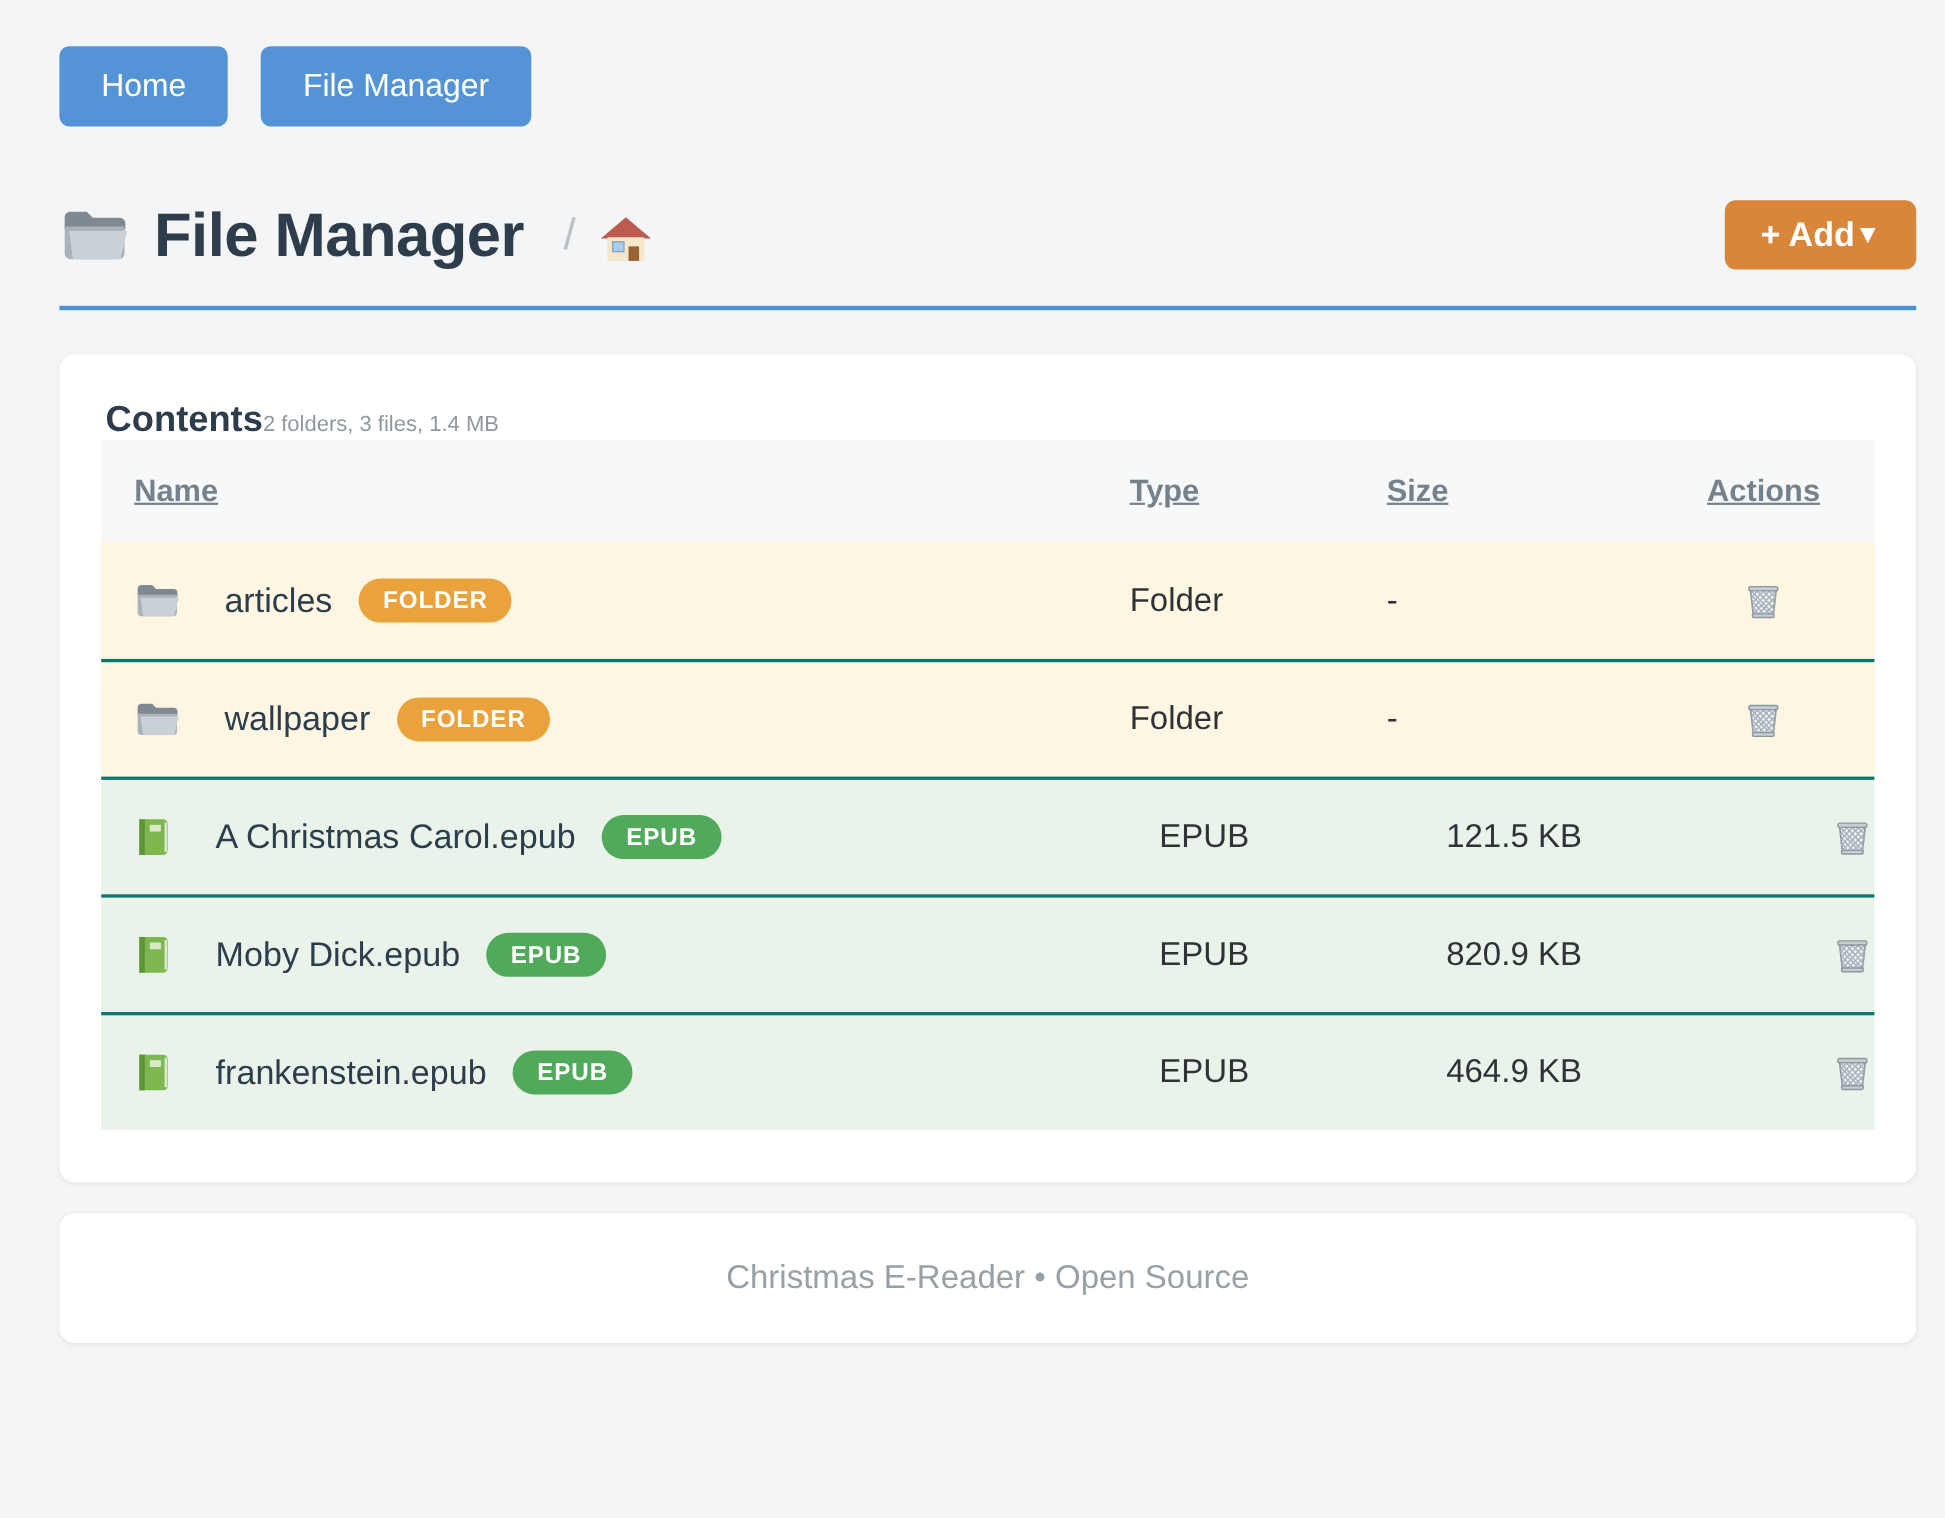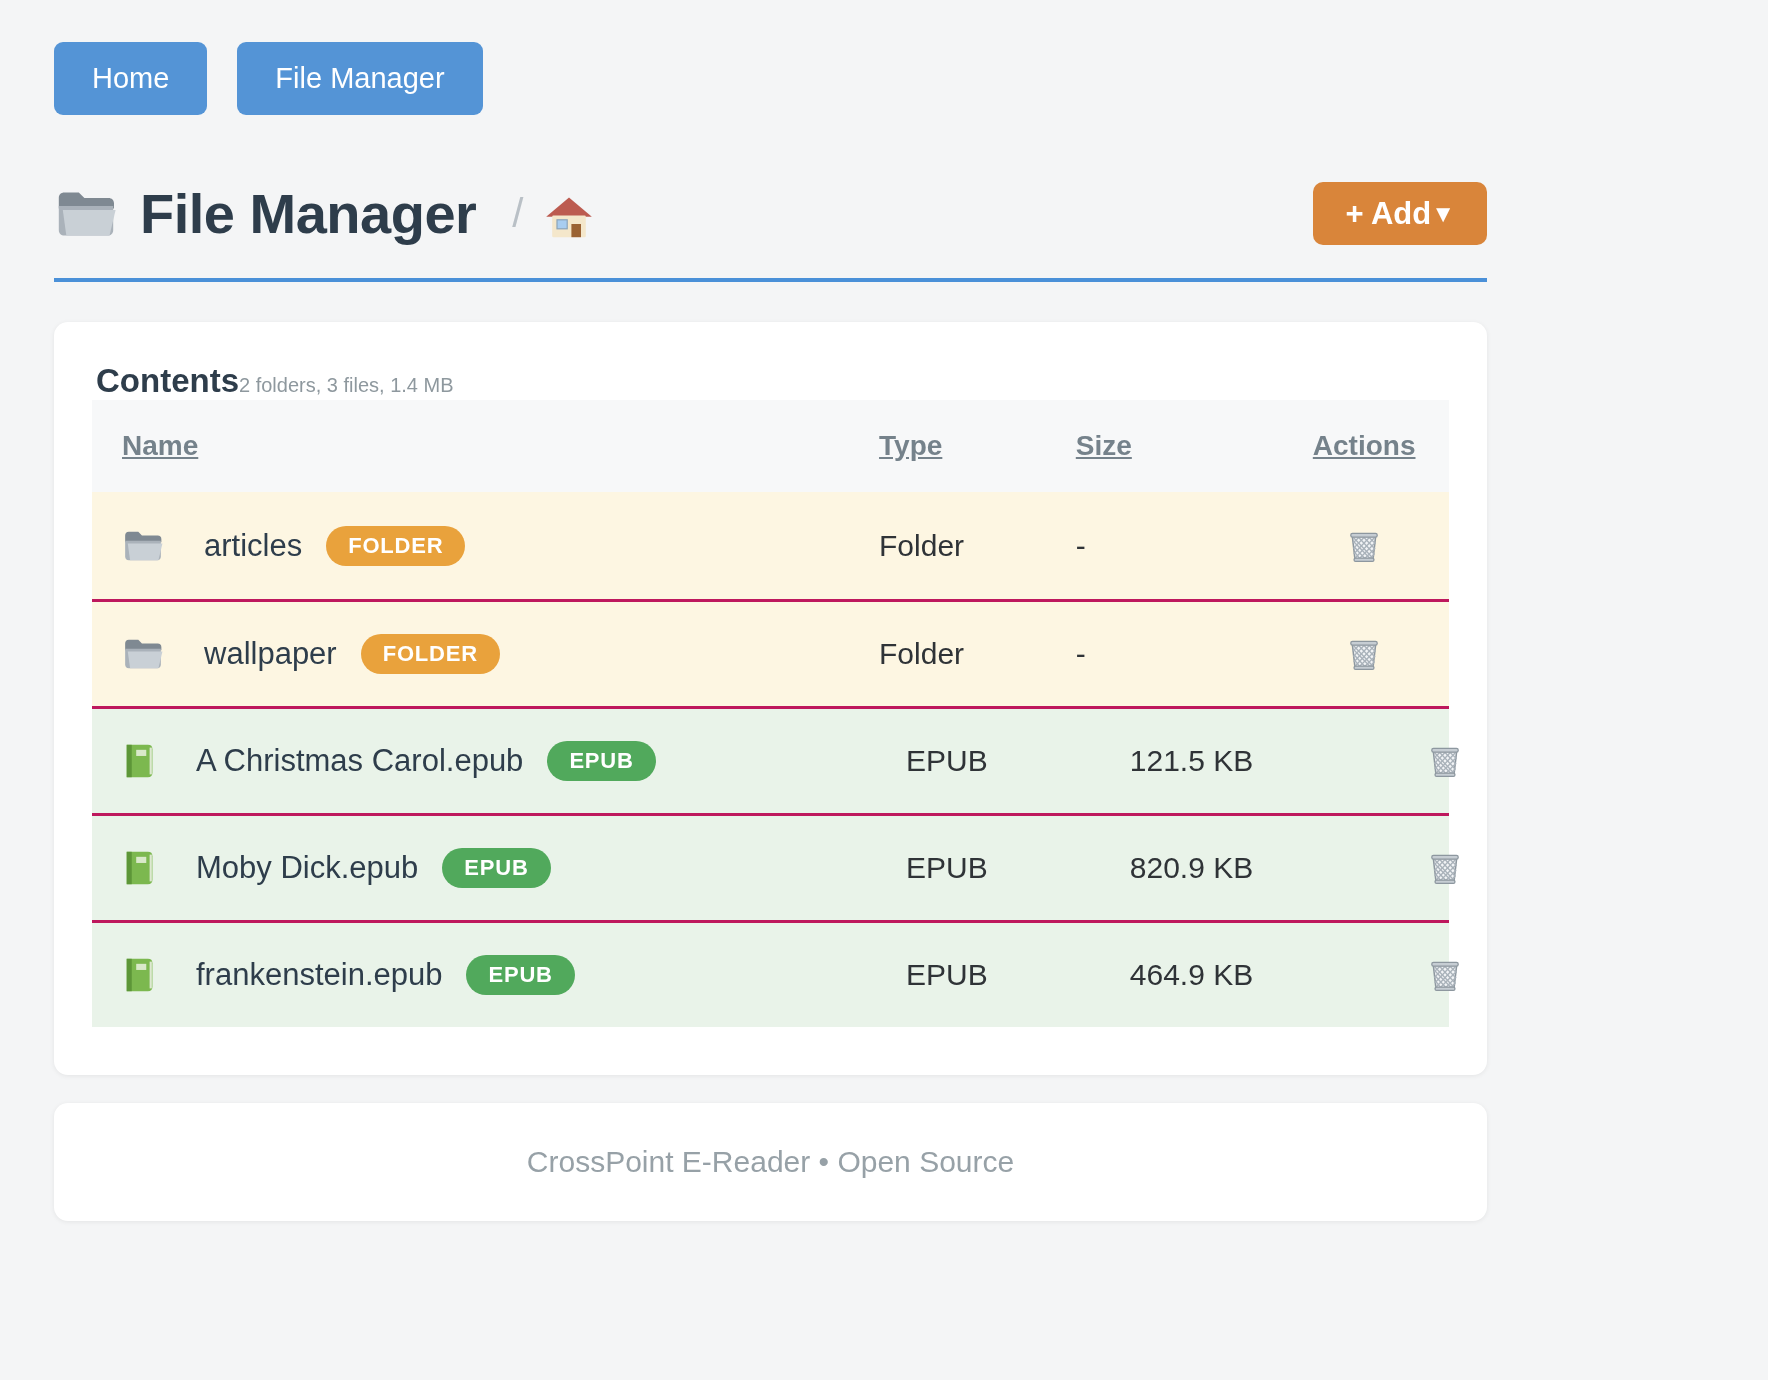--- a/index.html
+++ b/index.html
@@ -2,21 +2,21 @@
 <html><head>
 <meta charset="utf-8">
 <style>
   * { margin: 0; padding: 0; box-sizing: border-box; }
   html, body {
     width: 1768px; height: 1380px;
     background: #f4f5f6;
     font-family: "Liberation Sans", "DejaVu Sans", sans-serif;
     overflow: hidden;
   }
-  .page { width: 1433px; margin-left: 54px; padding-top: 42px; }
+  .page { width: 1688px; margin-left: 54px; padding-top: 42px; }
 
   
   .nav-row { display: flex; gap: 30px; }
   .nav-btn {
     background: #5494d6; color: #ffffff;
     font-size: 29px; font-family: inherit;
     border: none; border-radius: 9px;
     padding: 22px 38px; cursor: pointer; line-height: 1;
   }
 
@@ -62,21 +62,21 @@
     align-items: center;
   }
   .thead-row {
     background: #f7f8f9;
     padding: 30px 0;
     color: #75828b; font-size: 28px; font-weight: 700; text-decoration: underline;
   }
   .th-name { padding-left: 30px; }
   .th-actions { text-align: center; }
   .trow { min-height: 107px; padding: 24px 0; }
-  .trow + .trow { border-top: 3px solid #be185d; }
+  .trow + .trow { border-top: 3px solid #0f766e; }
   .trow.kind-folder { background: #fdf6e2; }
   .trow.kind-epub { background: #e9f3e9; gap: 27px; }
 
   .name-cell { display: flex; align-items: center; gap: 20px; padding-left: 30px; }
   .row-icon svg { width: 42px; height: 38px; display: block; }
   .row-icon.book svg { width: 34px; height: 38px; }
   .fname { font-size: 31px; color: #2e3d4b; text-decoration: none; cursor: pointer; margin-left: 20px; }
   .badge {
     color: #ffffff; font-size: 22px; font-weight: 700; letter-spacing: 0.8px;
     padding: 9px 22px; border-radius: 999px; line-height: 1; margin-left: 4px;
@@ -299,16 +299,16 @@
           </svg>
         </span>
       </button>
     </div>
   </div>
 </div>
     </div>
   </div>
 
   <div class="footer-card">
-    <span class="footer-text">CrossPoint E-Reader • Open Source</span>
+    <span class="footer-text">Christmas E-Reader • Open Source</span>
   </div>
 
 </div>
 
 </body></html>

